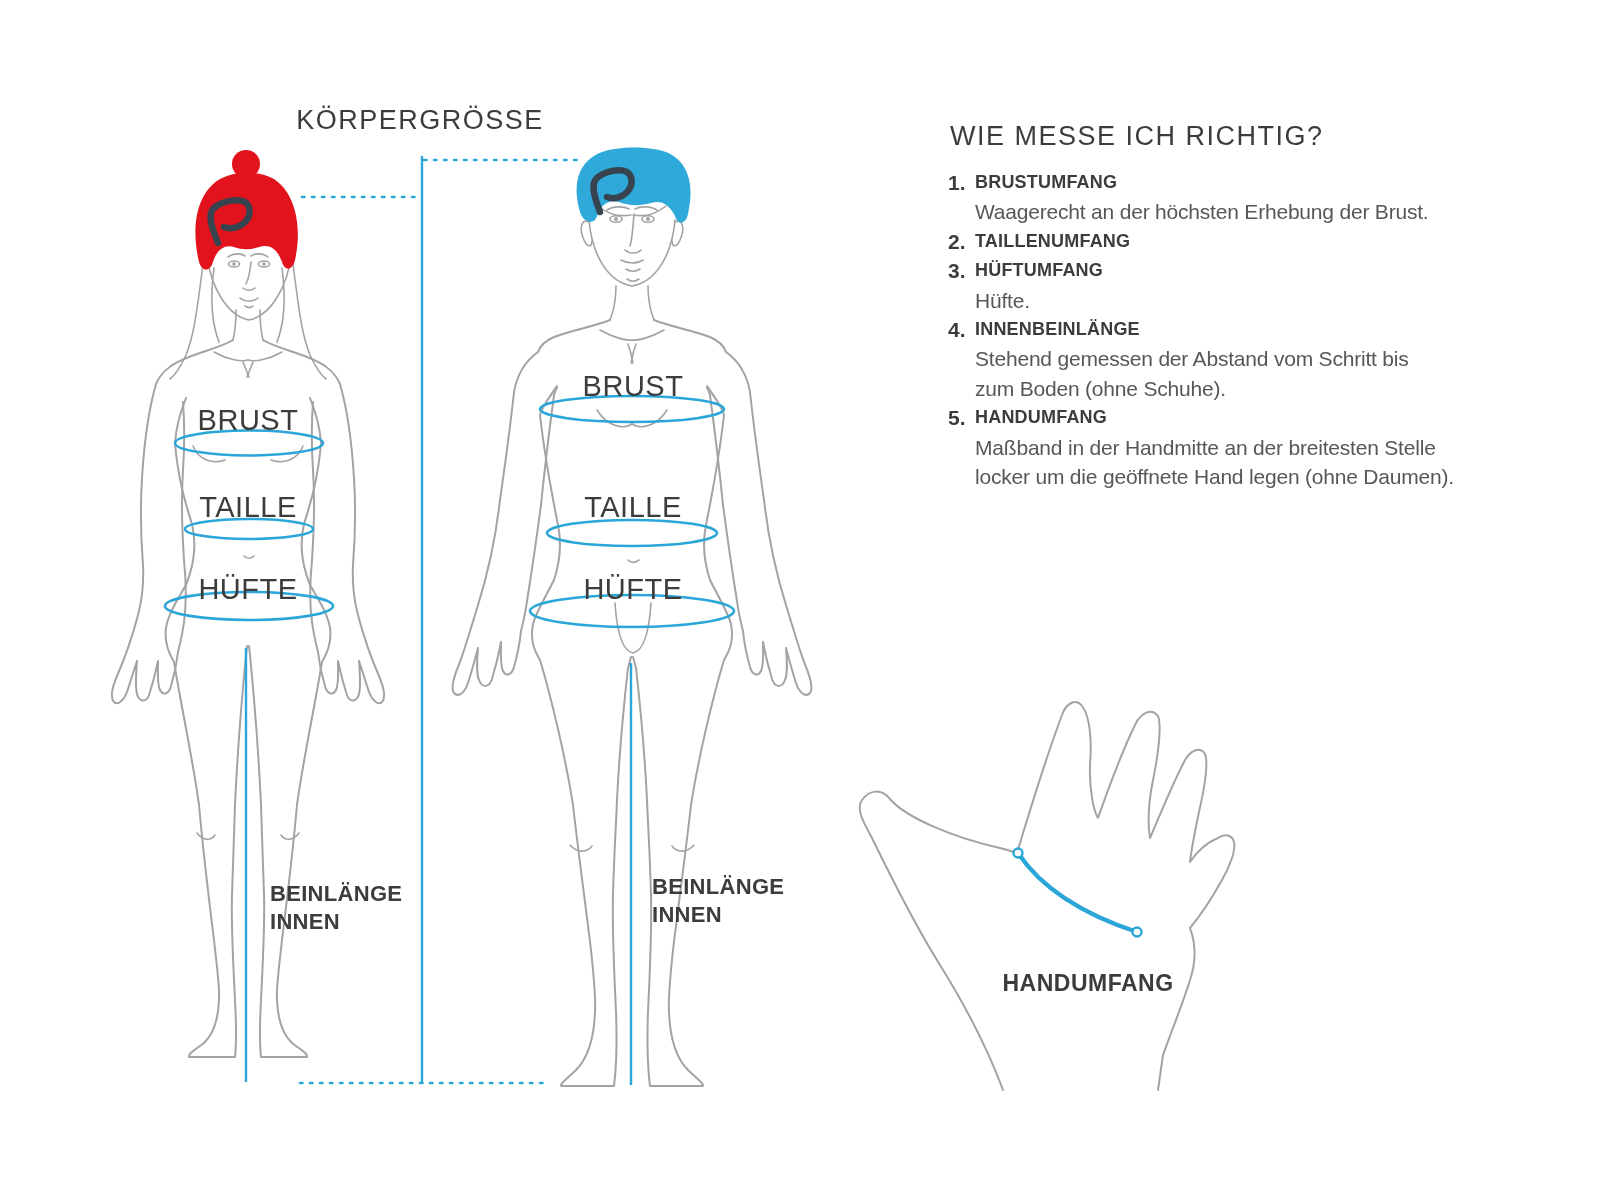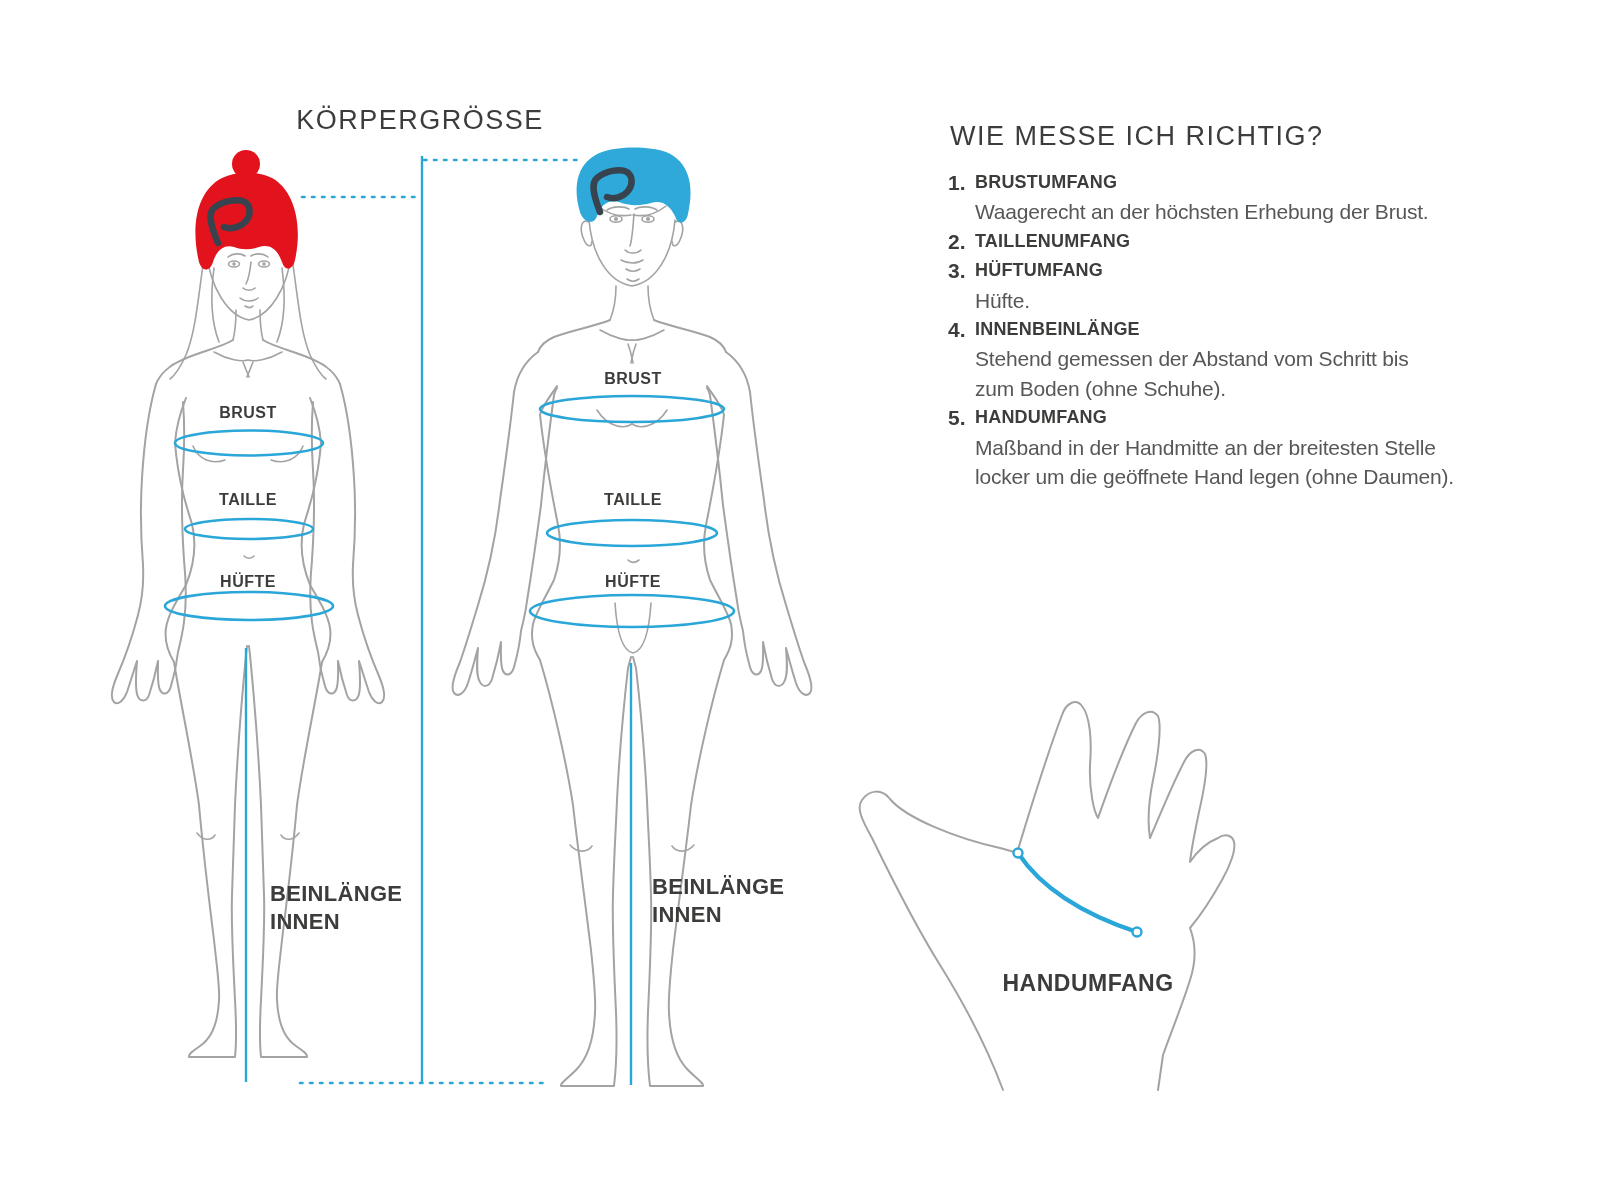--- a/index.html
+++ b/index.html
@@ -30,21 +30,21 @@
   .logo{stroke:var(--logo-navy);fill:none;stroke-width:6.5;stroke-linecap:round;stroke-linejoin:round;}
   .arc-end{stroke:var(--accent-blue);fill:#fff;stroke-width:2.4;}
 
   .abs{position:absolute;}
   .title{
     font-size:27px;letter-spacing:1.5px;color:var(--heading-text);
     font-weight:400;white-space:nowrap;
   }
   .centered{transform:translateX(-50%);}
   .fig-label{
-    font-size:16px;font-weight:700;color:var(--heading-text);
+    font-size:29px;font-weight:400;color:var(--heading-text);
     letter-spacing:0.5px;white-space:nowrap;
   }
   .inseam{font-size:22px;font-weight:700;color:var(--heading-text);line-height:28px;letter-spacing:0.3px;margin-top:8px;}
   .hand-label{font-size:23px;font-weight:700;color:var(--heading-text);letter-spacing:0.5px;white-space:nowrap;}
 
   .instructions{position:absolute;left:948px;top:168px;width:560px;}
   .item{display:flex;}
   .item .num{
     width:27px;flex:0 0 27px;font-size:21px;font-weight:700;
     color:var(--heading-text);line-height:29.4px;

